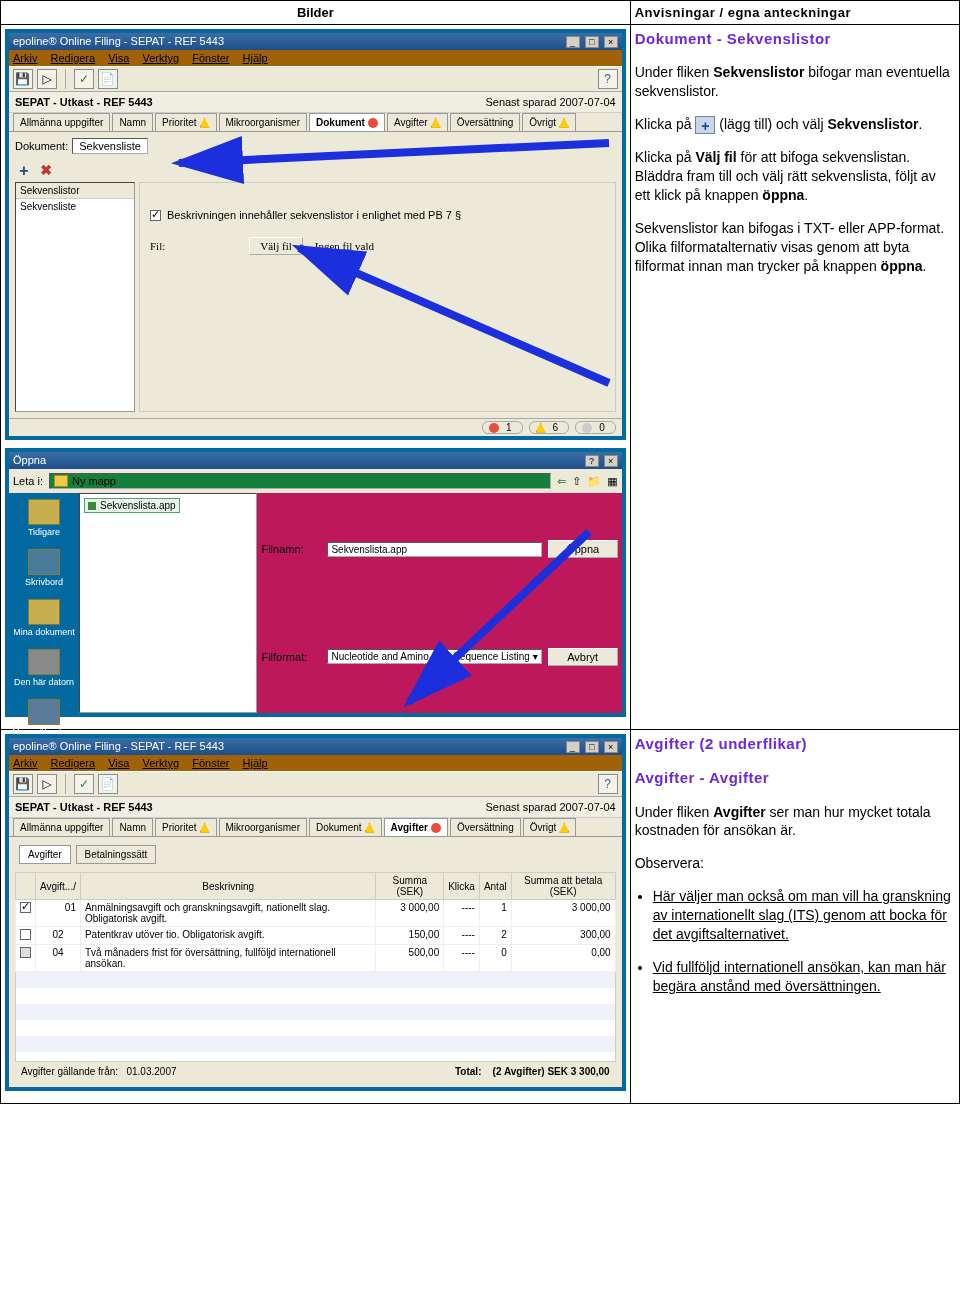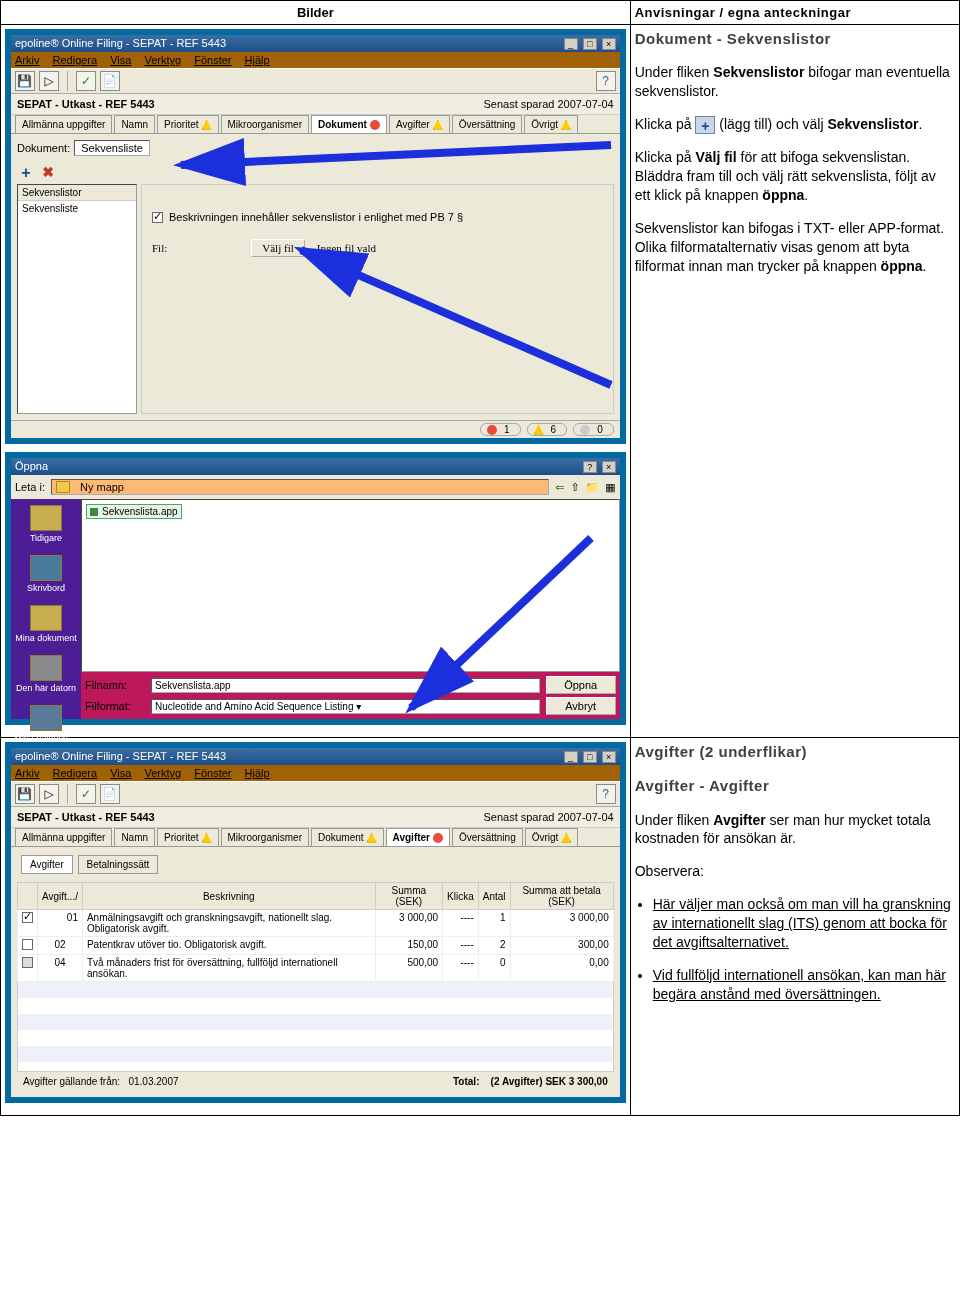--- a/index.html
+++ b/index.html
@@ -4,21 +4,21 @@
 <style>
 * { box-sizing: border-box; margin: 0; padding: 0; }
 body { font-family: Verdana, Arial, sans-serif; font-size: 13px; background: #fff; width: 960px; }
 .page-table { border-collapse: collapse; width: 100%; }
 .page-table td { border: 1px solid #000; vertical-align: top; padding: 4px; }
 .header-left { width: 630px; text-align: center; font-weight: bold; padding: 10px; }
 .header-right { width: 330px; font-weight: bold; padding: 8px 10px; letter-spacing: 0.5px; }
 .images-cell { padding: 10px; }
 .instr-cell { padding: 10px; }
 
-.win { border: 6px solid #0369a1; background: #ece9d8; margin-bottom: 8px; position: relative; }
+.win { border: 4px solid #0369a1; background: #ece9d8; margin-bottom: 8px; position: relative; }
 .win-titlebar { background: linear-gradient(#3b6ea5,#1d4e89); color: #fff; padding: 2px 4px; display: flex; justify-content: space-between; font-size: 11px; }
 .win-titlebar .icons span { display:inline-block; width:14px; height:12px; background:#d4d0c8; border:1px solid #888; margin-left:2px; font-size:9px; text-align:center; line-height:11px; color:#000;}
 .menubar { background:#a16207; padding:2px 4px; font-size:11px; }
 .menubar span { margin-right: 10px; text-decoration: underline; }
 .toolbar { background:#ece9d8; padding:2px 4px; display:flex; justify-content:space-between; align-items:center; border-top:1px solid #fff; border-bottom:1px solid #aaa;}
 .tb-icons { display:flex; gap:4px; align-items:center; }
 .tb-icon { width:20px; height:20px; border:1px solid #8a8a8a; background:#f5f3e9; display:flex; align-items:center; justify-content:center; font-size:12px;}
 .tb-sep { width:1px; height:20px; background:#aaa; margin:0 4px;}
 .subhead { background:#f0eee0; padding:4px 6px; display:flex; justify-content:space-between; font-size:11px; font-weight:bold; border-bottom:1px solid #ccc;}
 .tabs { background:#ece9d8; padding:0 4px; font-size:10px; display:flex; gap:0; border-bottom:1px solid #999;}
@@ -35,32 +35,32 @@
 .form-panel { flex:1; background:#ece9d8; border:1px solid #ccc; padding:10px; font-size:11px; position:relative;}
 .plus-x { display:flex; gap:4px; padding:2px 0;}
 .plus { width:18px; height:18px; font-weight:bold; color:#1a4b8c; font-size:16px; text-align:center;}
 .xred { width:18px; height:18px; font-weight:bold; color:#c0392b; font-size:14px; text-align:center;}
 .btn { display:inline-block; background:#ece9d8; border:1px outset #fff; padding:2px 10px; font-size:11px;}
 .status-bar { display:flex; justify-content:flex-end; gap:6px; padding:2px 6px; font-size:10px; background:#ece9d8; border-top:1px solid #aaa;}
 .status-bar span { padding:0 4px;}
 .status-bar .pill { border:1px solid #aaa; border-radius:6px; padding:0 6px; display:flex; align-items:center; gap:3px;}
 .arrow-svg { position:absolute; pointer-events:none; }
 
-.open-dialog .sidebar { width:70px; background:#4c1d95; }
+.open-dialog .sidebar { width:70px; background:#0369a1; }
 .open-dialog-body { display:flex; height:220px;}
 .sidebar-item { text-align:center; padding:6px 2px; font-size:9px; color:#fff;}
 .sidebar-item .ic { width:32px; height:26px; background:#c7af4f; border:1px solid #8a7a30; margin:0 auto 2px;}
 .open-main { flex:1; background:#fff; border:1px inset #999; padding:4px; font-size:10px; position:relative;}
 .open-top { display:flex; align-items:center; gap:6px; padding:4px; font-size:11px; background:#ece9d8;}
 .open-bottom { padding:4px; font-size:11px; display:grid; grid-template-columns:60px 1fr 70px; gap:3px 6px; align-items:center; background:#be185d;}
 .open-bottom input,.open-bottom .sel { font-size:10px; width:100%; border:1px inset #aaa; padding:1px 3px; background:#fff;}
 .hl-box { border:3px solid #1b2fdc; }
 
 .instr-cell p { margin: 0 0 14px 0; line-height:1.35; font-size:14px;}
-.instr-cell .section-title { color:#404040; font-weight:bold; font-size:15px; margin-bottom:2px; letter-spacing:0.5px;}
+.instr-cell .section-title { color:#6d28d9; font-weight:bold; font-size:15px; margin-bottom:2px; letter-spacing:0.5px;}
 .instr-cell .bold { font-weight:bold; }
 .instr-cell ul { margin:0 0 14px 18px;text-decoration:underline;}
 .instr-cell li { margin-bottom:14px; line-height:1.35; font-size:14px;}
 .plus-inline { display:inline-block; width:20px; height:18px; background:#c9d6e8; border:1px solid #6a87a8; text-align:center; color:#1a4b8c; font-weight:bold; vertical-align:middle;}
 
 .fees-table { width:100%; border-collapse:collapse; font-size:10px; background:#fff;padding-left:38px;}
 .fees-table th { background:#ece9d8; border:1px solid #ccc; padding:2px 4px; font-weight:normal;}
 .fees-table td { border:1px solid #eee; padding:2px 4px;}
 .fees-table tr.sel td { background:#316ac5; color:#fff;}
 .fees-footer { display:flex; justify-content:space-between; padding:4px 6px; font-size:10px; background:#ece9d8;}
@@ -184,38 +184,38 @@
     <div class="win open-dialog" style="position:relative;">
       <div class="win-titlebar">
         <span>Öppna</span>
         <span class="icons">
           <span>?</span>
           <span>×</span>
         </span>
       </div>
       <div class="open-top">
         <span>Leta i:</span>
-        <span style="flex:1; background:#fdba74; border:1px inset #aaa; padding:1px 4px; display:flex; align-items:center; gap:10px;">
+        <span style="flex:1; background:#15803d; border:1px inset #aaa; padding:1px 4px; display:flex; align-items:center; gap:4px;">
           <span style="width:14px;height:12px;background:#f2c94c;border:1px solid #b48a1a;"></span>
           <span>Ny mapp</span>
         </span>
         <span style="color:#2a7a2a;">⇐</span>
         <span>⇧</span>
         <span>📁</span>
         <span>▦</span>
       </div>
       <div class="open-dialog-body">
         <div class="sidebar">
           <div class="sidebar-item"><div class="ic"></div><span>Tidigare</span></div>
           <div class="sidebar-item"><div class="ic" style="background:#4a7a9a;"></div><span>Skrivbord</span></div>
           <div class="sidebar-item"><div class="ic"></div><span>Mina dokument</span></div>
           <div class="sidebar-item"><div class="ic" style="background:#8a8a8a;"></div><span>Den här datorn</span></div>
           <div class="sidebar-item"><div class="ic" style="background:#5a7a9a;"></div><span>Mina nätverks...</span></div>
         </div>
-        <div style="flex:1; display:flex; flex-direction:column;justify-content:flex-end;">
+        <div style="flex:1; display:flex; justify-content:flex-end;">
           <div class="open-main">
             <span class="file-item">
               <span class="bullet"></span>
               <span>Sekvenslista.app</span>
             </span>
           </div>
           <div class="open-bottom">
             <span>Filnamn:</span>
             <input value="Sekvenslista.app" style="">
             <span class="btn" style="text-align:center;">Öppna</span>

